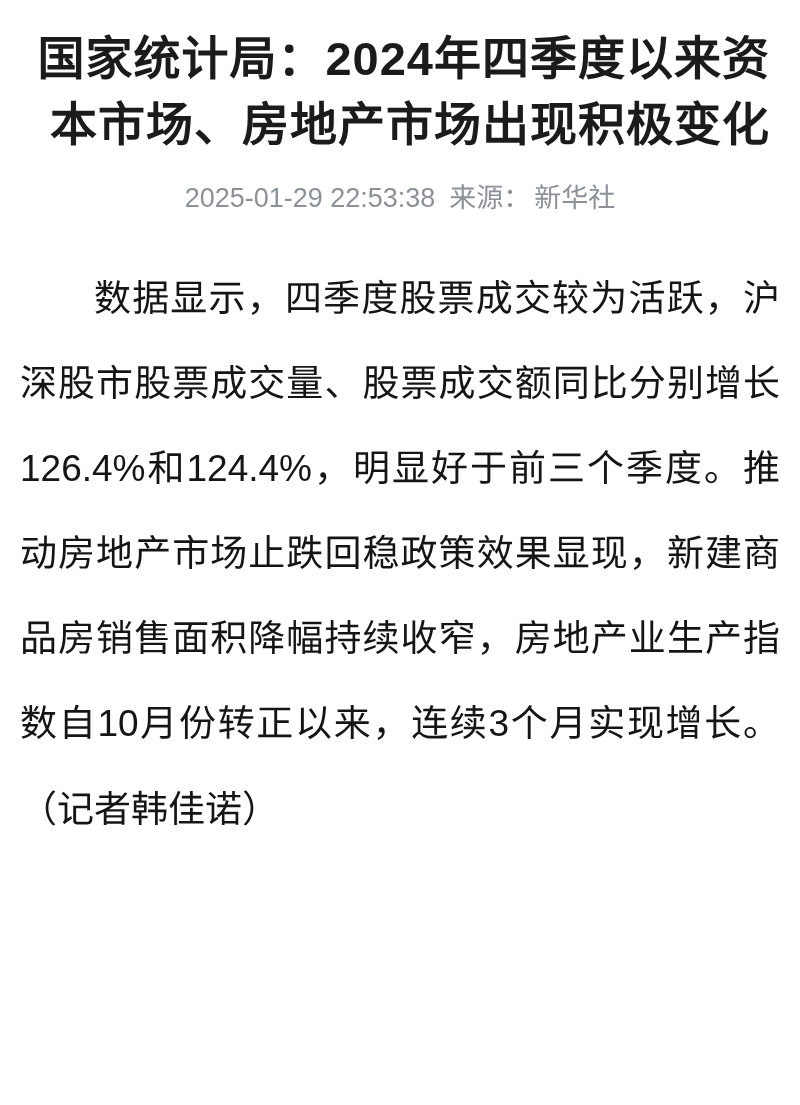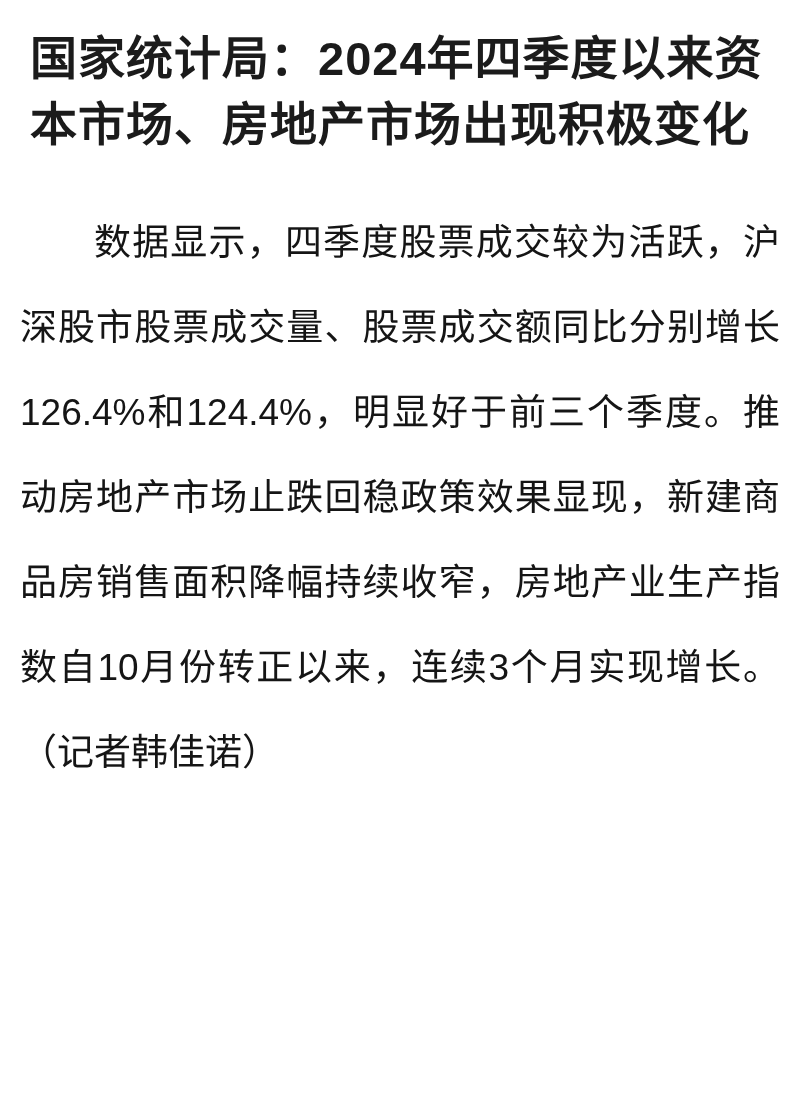--- a/index.html
+++ b/index.html
@@ -21,21 +21,21 @@
       height: 1105px;
       background: #ffffff;
     }
 
     .article-title {
       margin-top: 26px;
       padding: 0 30px;
       font-size: 47px;
       font-weight: 700;
       line-height: 1.40;
-      text-align: left;
+      text-align: right;
       color: #1b1b1b;
       letter-spacing: 1px;
     }
 
     .article-meta {
       margin-top: 24px;
       text-align: center;
       font-size: 27px;
       line-height: 1.2;
       color: #8b9099;
@@ -69,18 +69,21 @@
       margin-bottom: 0;
     }
   </style>
 </head>
 <body>
 
 <div class="page">
 
   <h1 class="article-title">国家统计局：2024年四季度以来资本市场、房地产市场出现积极变化</h1>
 
+  <div class="article-meta">
+    <span class="publish-time">2025-01-29 22:53:38</span><span class="source-label">来源：</span><span class="source-name">新华社</span>
+  </div>
 
   <div class="article-body">
     <p>数据显示，四季度股票成交较为活跃，沪深股市股票成交量、股票成交额同比分别增长126.4%和124.4%，明显好于前三个季度。推动房地产市场止跌回稳政策效果显现，新建商品房销售面积降幅持续收窄，房地产业生产指数自10月份转正以来，连续3个月实现增长。（记者韩佳诺）</p>
   </div>
 
 </div>
 
 </body></html>

